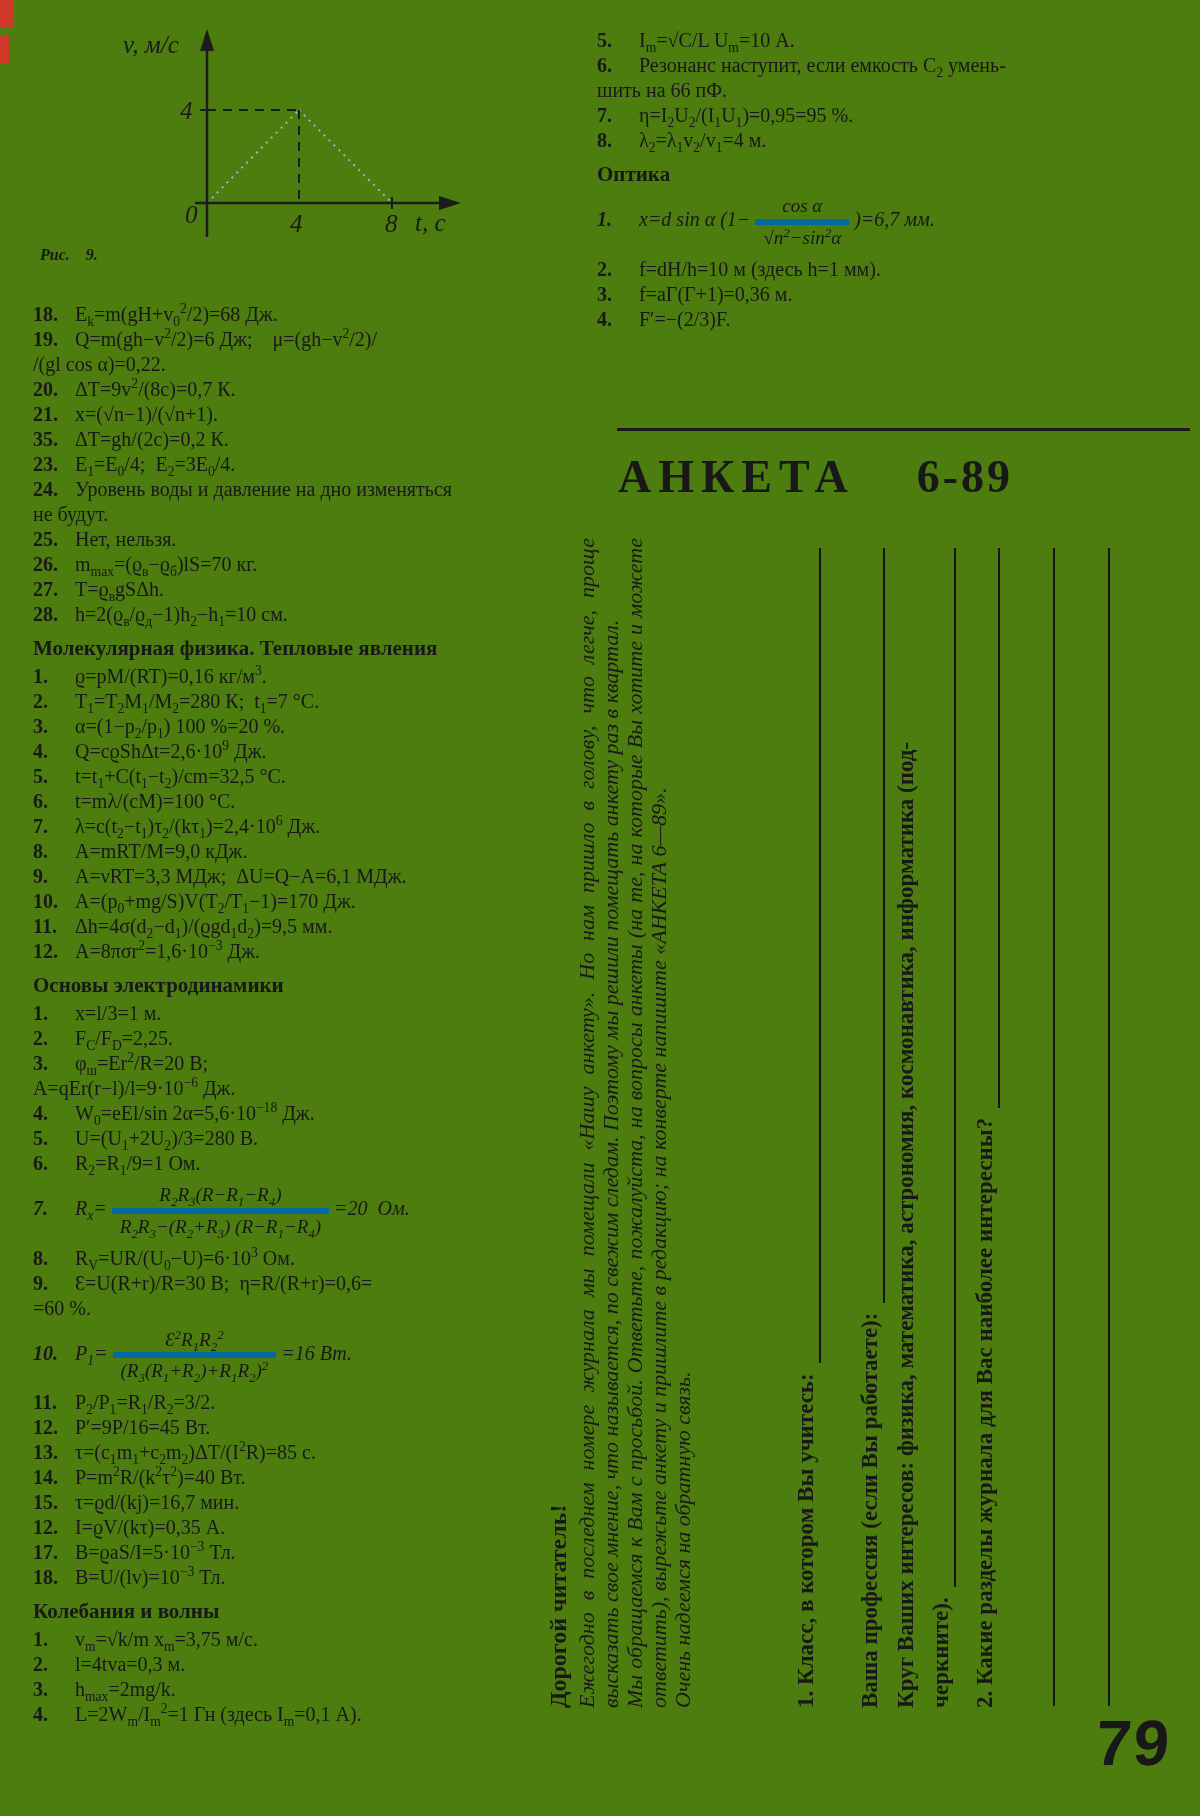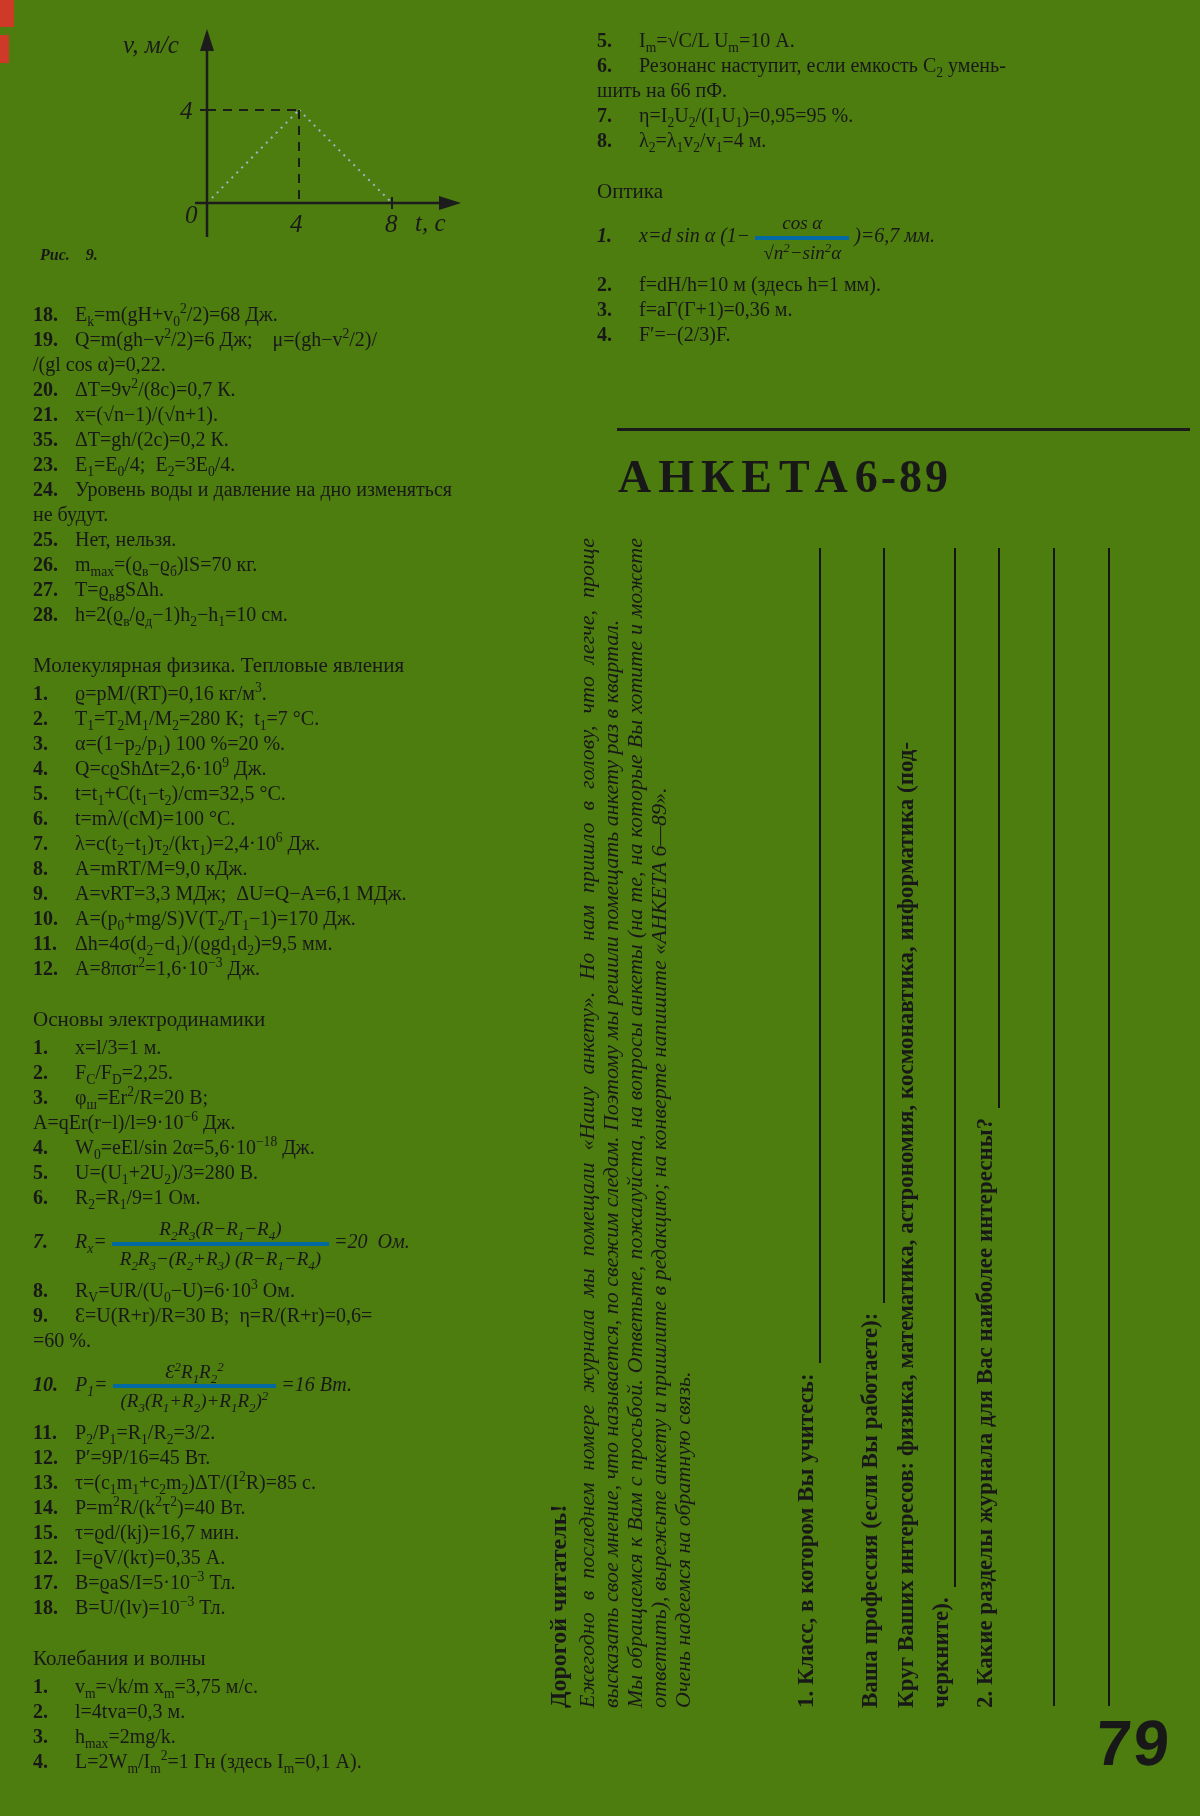--- a/index.html
+++ b/index.html
@@ -16,29 +16,29 @@
 
   
   #left-col{position:absolute;left:33px;top:302px;width:483px;}
   #right-col{position:absolute;left:597px;top:28px;width:596px;}
   .items{font-size:20px;line-height:25px;}
   .item{margin:0;}
   .item.has-frac{margin:7px 0;font-style:italic;}
   .inum{display:inline-block;min-width:42px;font-weight:700;}
   .itxt{white-space:pre-line;}
   sub,sup{font-size:68%;line-height:0;}
-  h3{font-size:21px;font-weight:400;margin:26px 0 3px 0;line-height:25px;}
+  h3{font-size:21px;font-weight:700;margin:9px 0 3px 0;line-height:25px;}
   .frac{display:inline-block;text-align:center;vertical-align:middle;margin:0 5px;font-size:0.95em;line-height:1.25;}
-  .fnum{display:block;border-bottom:4px solid #0369a1;padding:0 8px 1px 8px;}
+  .fnum{display:block;border-bottom:6px solid #0369a1;padding:0 8px 1px 8px;}
   .fden{display:block;padding:1px 8px 0 8px;}
 
   
   #divider{position:absolute;left:617px;top:428px;width:573px;height:3px;background:#1a1a1a;}
   #anketa-title{position:absolute;left:618px;top:450px;font-weight:700;font-size:46px;letter-spacing:7px;}
-  #anketa-title .tnum{letter-spacing:3px;text-align:right;}
+  #anketa-title .tnum{margin-left:62px;letter-spacing:3px;text-align:right;}
 
   
   #anketa-rot{position:absolute;left:545px;top:538px;width:1170px;height:640px;
               transform-origin:0 0;transform:rotate(-90deg) translateX(-1170px);}
   .salut{font-weight:700;font-size:24px;line-height:27px;margin:0 0 3px 0;}
   .paras p{margin:0;font-style:italic;font-size:22px;line-height:24px;text-align:justify;}
   .form-area{margin-top:96px;}
   .form-line{display:flex;align-items:flex-end;font-weight:700;font-size:23px;line-height:30px;padding-right:10px;}
   .form-line .rule{flex:1;height:26px;border-bottom:2px solid #161616;margin-left:10px;}
   .form-line.no-label .rule{margin-left:2px;}

